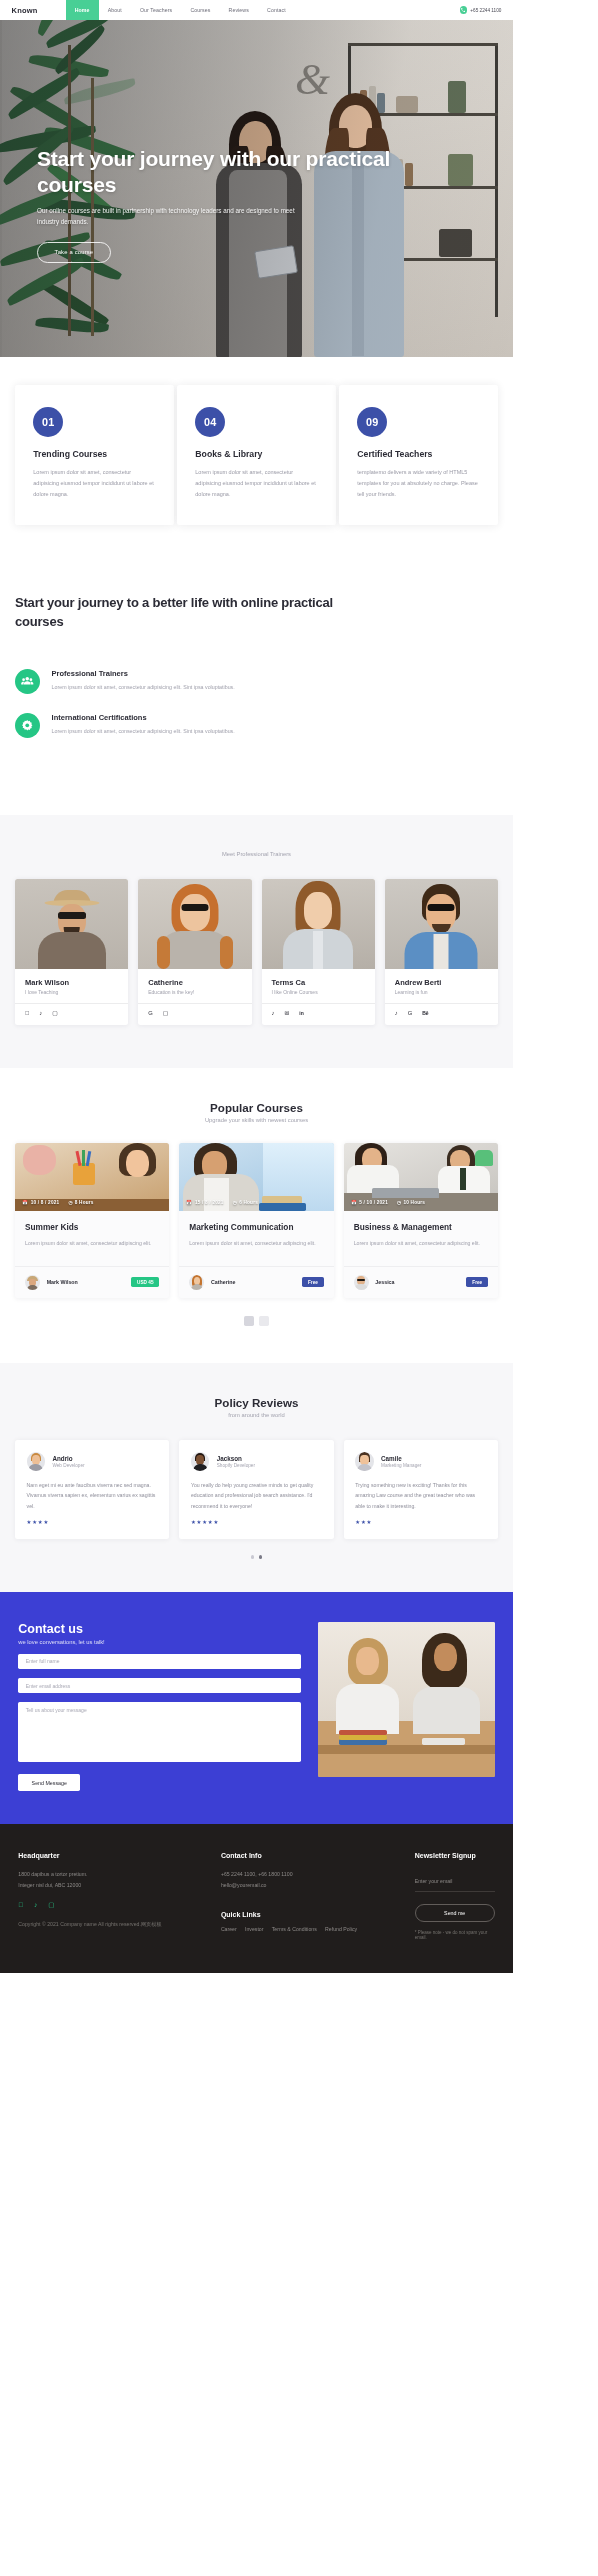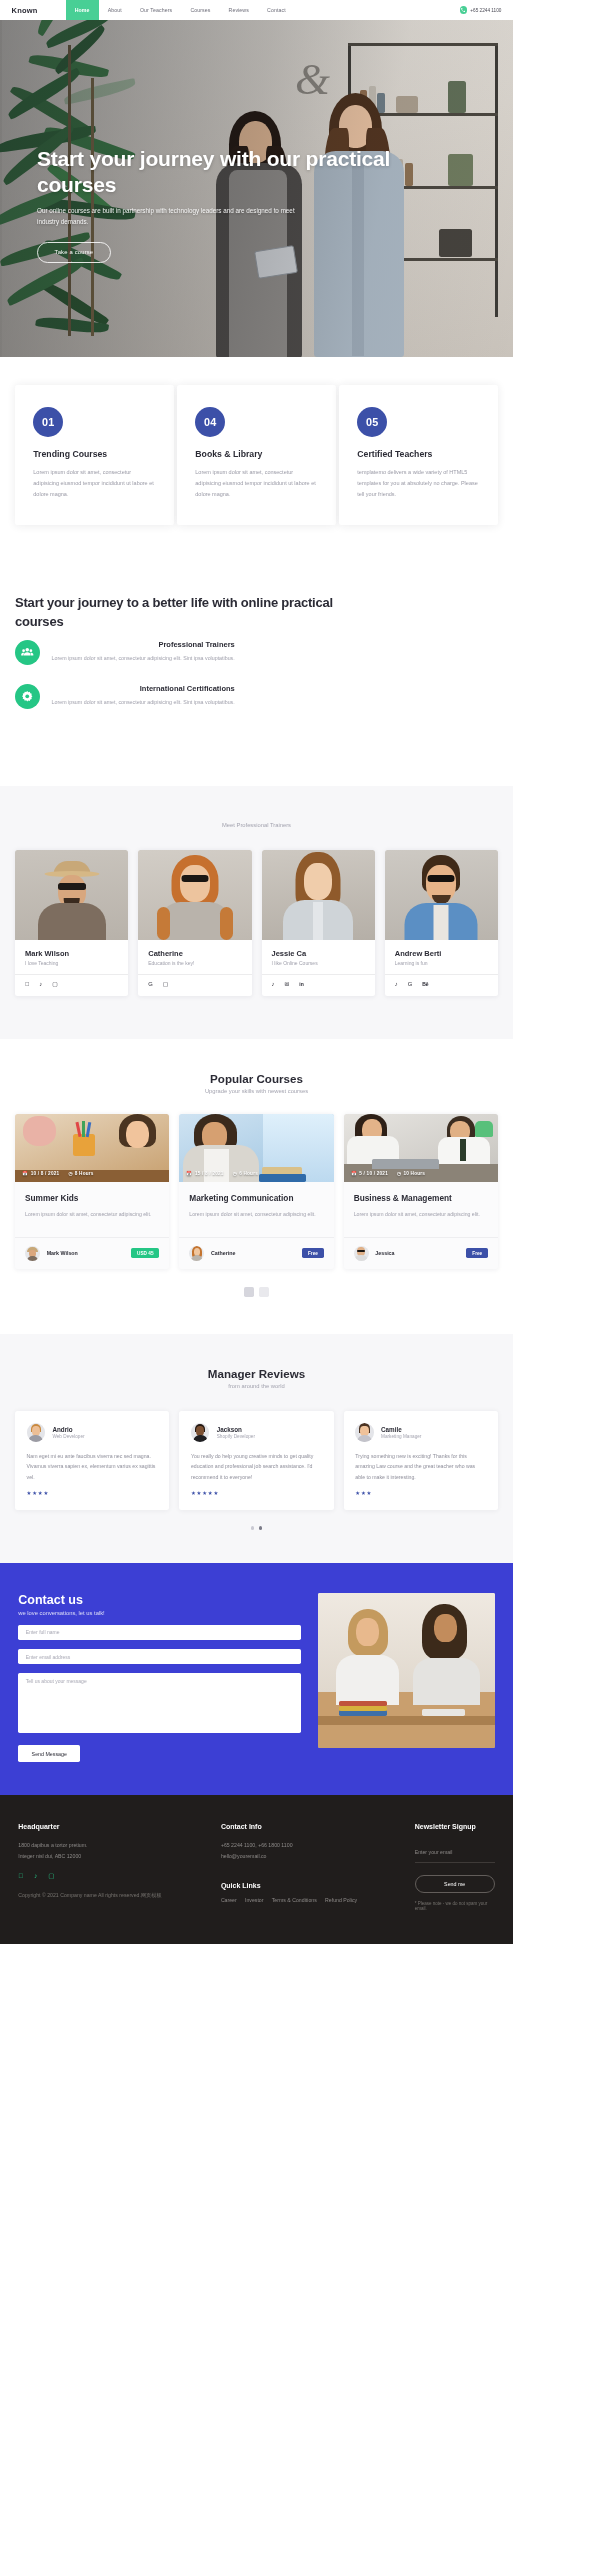--- a/index.html
+++ b/index.html
@@ -107,21 +107,21 @@
   .fcard h3 { margin-top:12.5px; font-size:8.7px; font-weight:700; color:#2b2b35; }
   .fcard p { margin-top:8.3px; font-size:5.5px; line-height:1.95; color:#9a9aa6; }
 
   
   .journey { display:flex; padding:25px 15px 58px; background:#fff; gap:8.3px; }
   .journey-left { width:341px; padding-top:6.7px; }
   .journey-left h2 {
     font-size:13px; line-height:1.45; font-weight:700; color:#2b2b35;
     letter-spacing:-0.2px;
   }
-  .feat-list { margin-top:8px;text-align:right; }
+  .feat-list { margin-top:37px; }
   .feat-row { display:flex; gap:11.6px; margin-bottom:19px; }
   .feat-ico {
     flex:none; width:25px; height:25px; border-radius:50%; background:#25c685;
     display:flex; align-items:center; justify-content:center;
   }
   .feat-ico svg { width:12.5px; height:12.5px; fill:#fff; }
   .feat-txt h4 { font-size:7.5px; font-weight:700; color:#2b2b35; }
   .feat-txt p { margin-top:4.2px; font-size:5.3px; line-height:1.95; color:#a0a0ac; max-width:206px; }
 
   .signup-wrap { flex:1; display:flex; justify-content:center; padding-top:1.7px; }
@@ -360,21 +360,21 @@
       <div class="fnum">01</div>
       <h3>Trending Courses</h3>
       <p>Lorem ipsum dolor sit amet, consectetur adipisicing eiusmod tempor incididunt ut labore et dolore magna.</p>
     </div>
     <div class="fcard">
       <div class="fnum">04</div>
       <h3>Books &amp; Library</h3>
       <p>Lorem ipsum dolor sit amet, consectetur adipisicing eiusmod tempor incididunt ut labore et dolore magna.</p>
     </div>
     <div class="fcard">
-      <div class="fnum">05</div>
+      <div class="fnum">09</div>
       <h3>Certified Teachers</h3>
       <p>templatemo delivers a wide variety of HTML5 templates for you at absolutely no charge. Please tell your friends.</p>
     </div>
   </div>
 
   <div class="journey">
     <div class="journey-left">
       <h2>Start your journey to a better life with online practical courses</h2>
       <div class="feat-list">
         <div class="feat-row">
@@ -456,21 +456,21 @@
       </div>
 
       <div class="tcard">
         <div class="tphoto" style="background:linear-gradient(175deg,#cdc8c1,#b5afa7);">
           <div style="position:absolute;left:50%;top:1.7px;transform:translateX(-50%);width:45px;height:60px;background:#8f5a2b;border-radius:46% 46% 30% 30%;"></div>
           <div style="position:absolute;left:50%;top:13.3px;transform:translateX(-50%);width:28px;height:37px;background:#f0cdab;border-radius:44%;"></div>
           <div style="position:absolute;left:50%;bottom:0;transform:translateX(-50%);width:70px;height:40px;background:#cfd4d8;border-radius:21.6px 21.6px 0 0;"></div>
           <div style="position:absolute;left:50%;bottom:0;transform:translateX(-50%);width:10px;height:38px;background:#e3e6e9;"></div>
         </div>
         <div class="tinfo">
-          <h4>Jessie Ca</h4>
+          <h4>Terms Ca</h4>
           <div class="role">I like Online Courses</div>
         </div>
         <div class="tsocial">
           <span>♪</span>
           <span>✉</span>
           <span style="font-size:5px;font-weight:700;">in</span>
         </div>
       </div>
 
       <div class="tcard">
@@ -614,21 +614,21 @@
 
     </div>
     <div class="pager">
       <i class="on"></i>
       <i></i>
     </div>
   </div>
 
   <div class="reviews">
     <div class="sec-head">
-      <h2>Manager Reviews</h2>
+      <h2>Policy Reviews</h2>
       <p>from around the world</p>
     </div>
     <div class="rev-grid">
 
       <div class="rcard">
         <div class="rhead">
           <div class="rav">
             <div style="position:absolute;left:4.2px;top:0.8px;width:10px;height:7.5px;background:#c9893f;border-radius:5px 5px 0 0;"></div>
             <div style="position:absolute;left:5px;top:2.5px;width:8.3px;height:10px;background:#edbf96;border-radius:44%;"></div>
             <div style="position:absolute;left:1.7px;bottom:0;width:15px;height:6.7px;background:#9b9ba3;border-radius:7.5px 7.5px 0 0;"></div>

